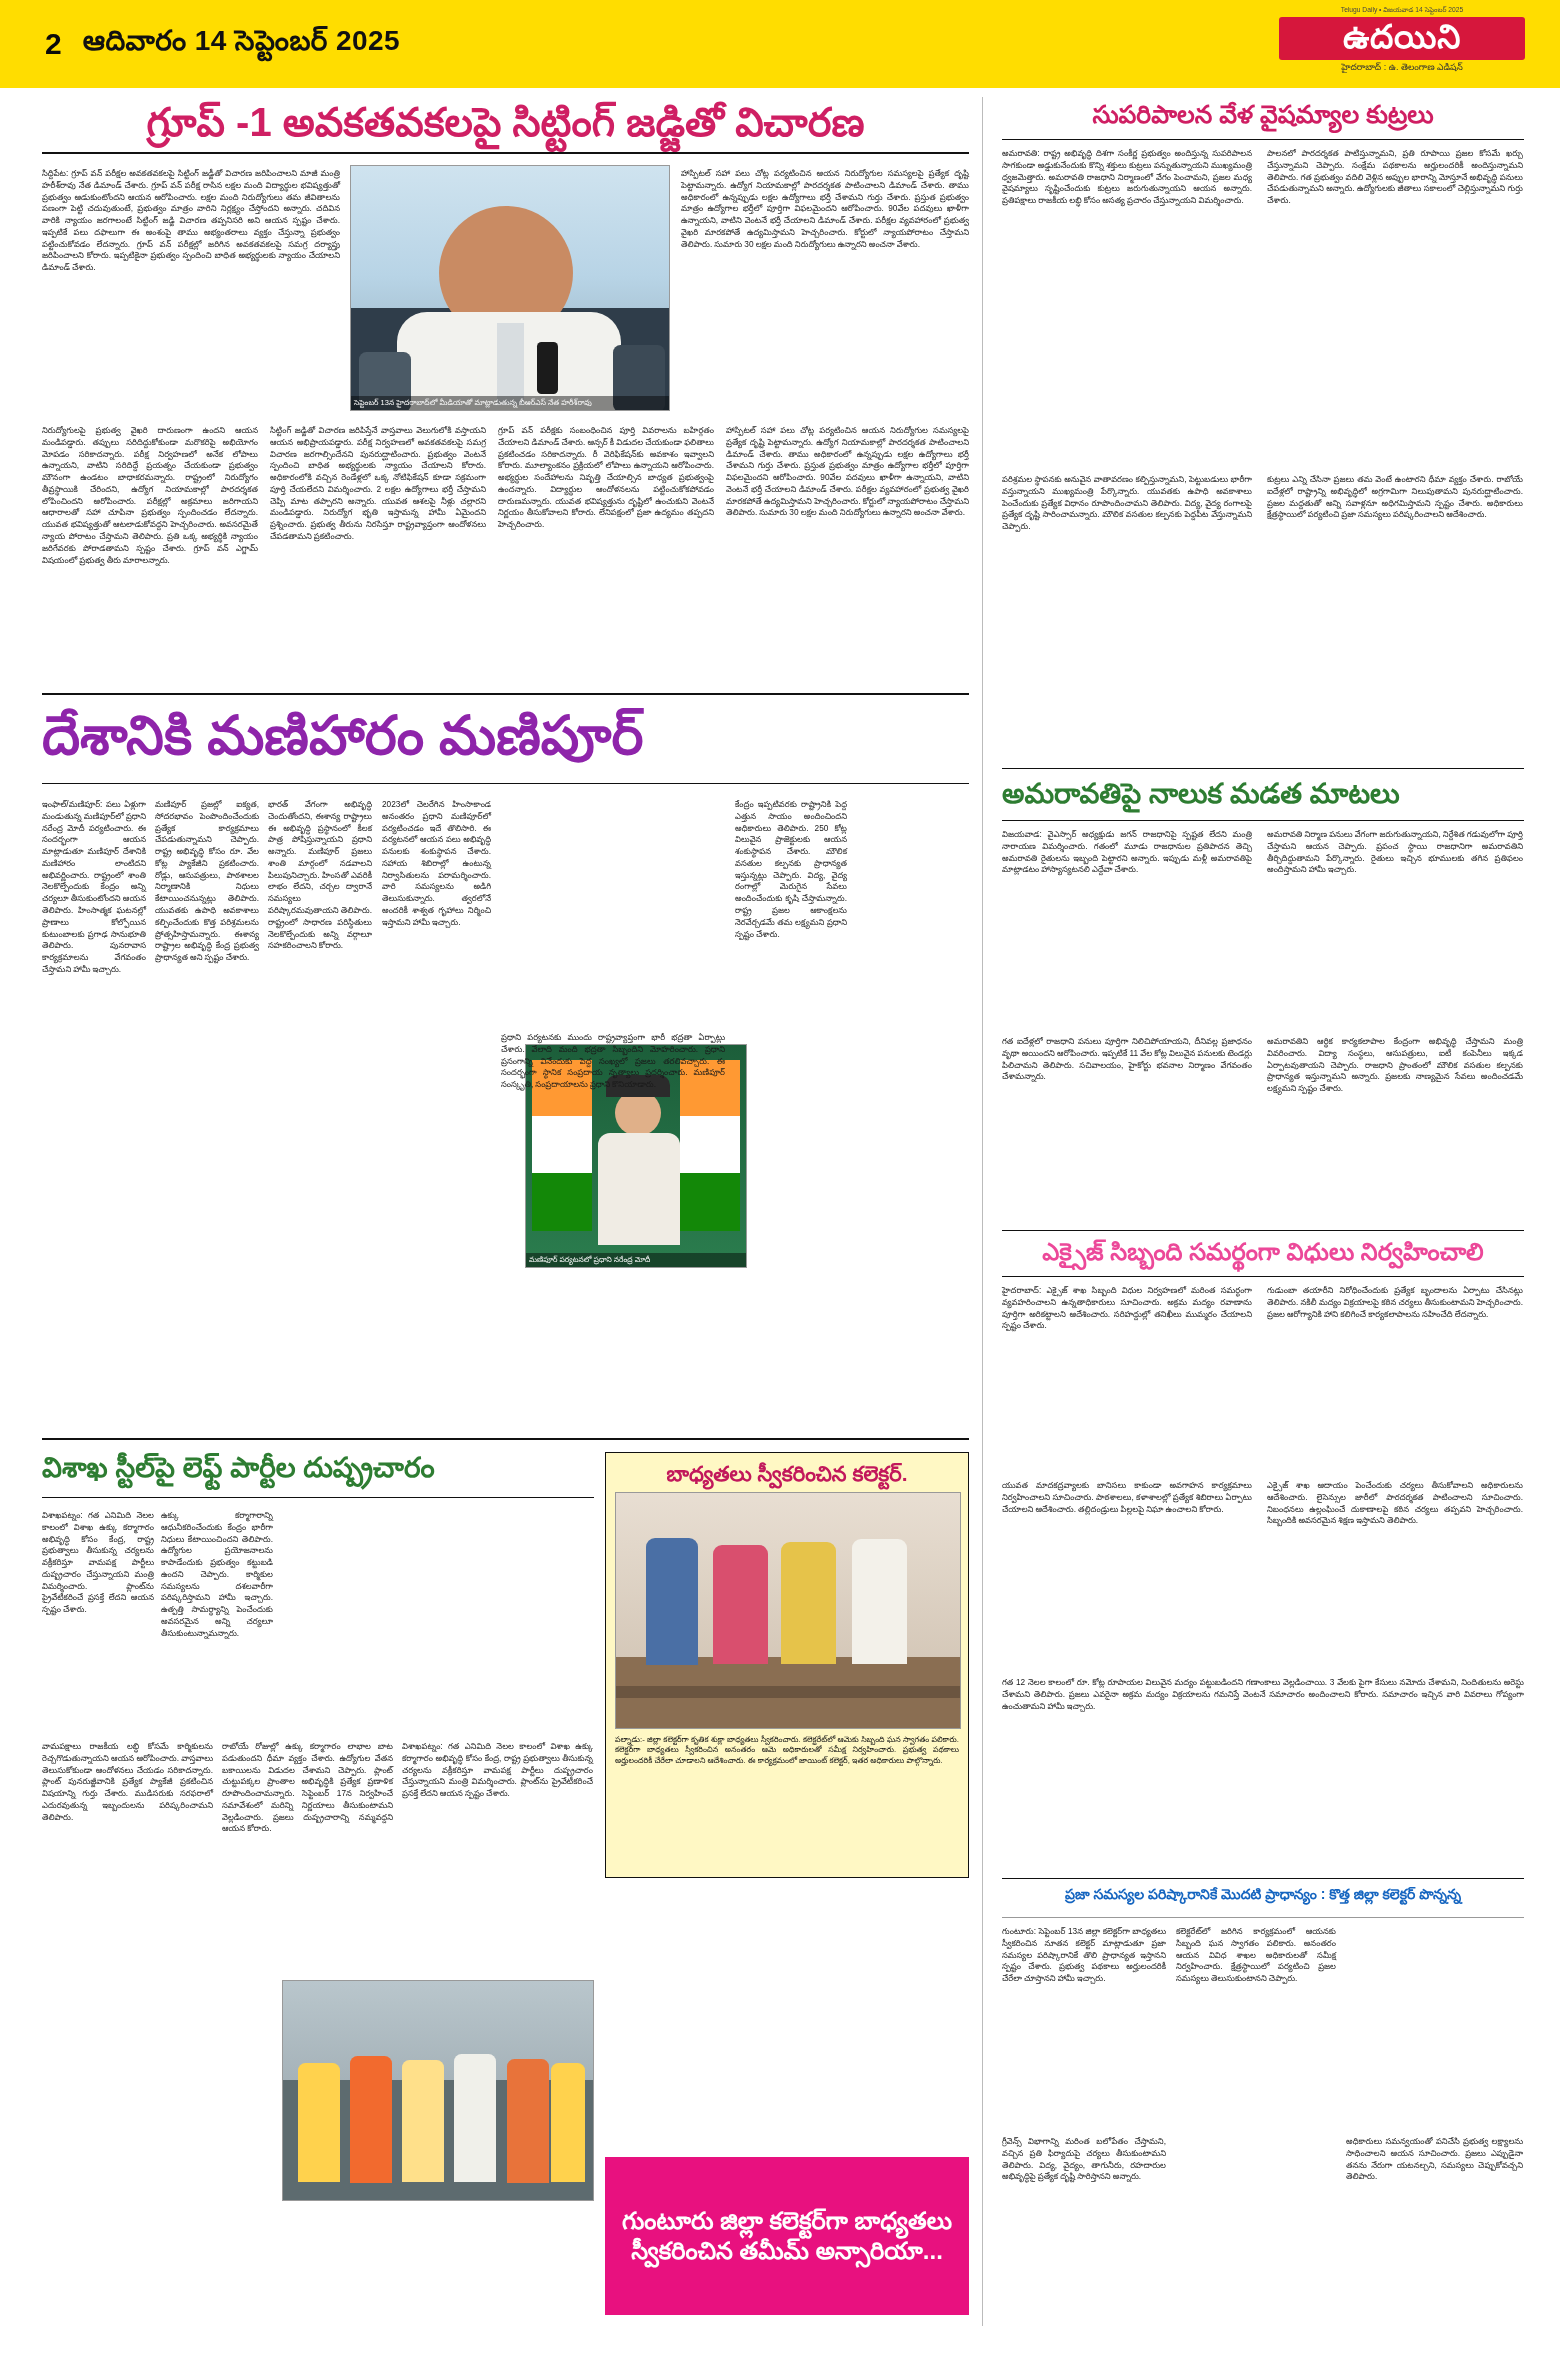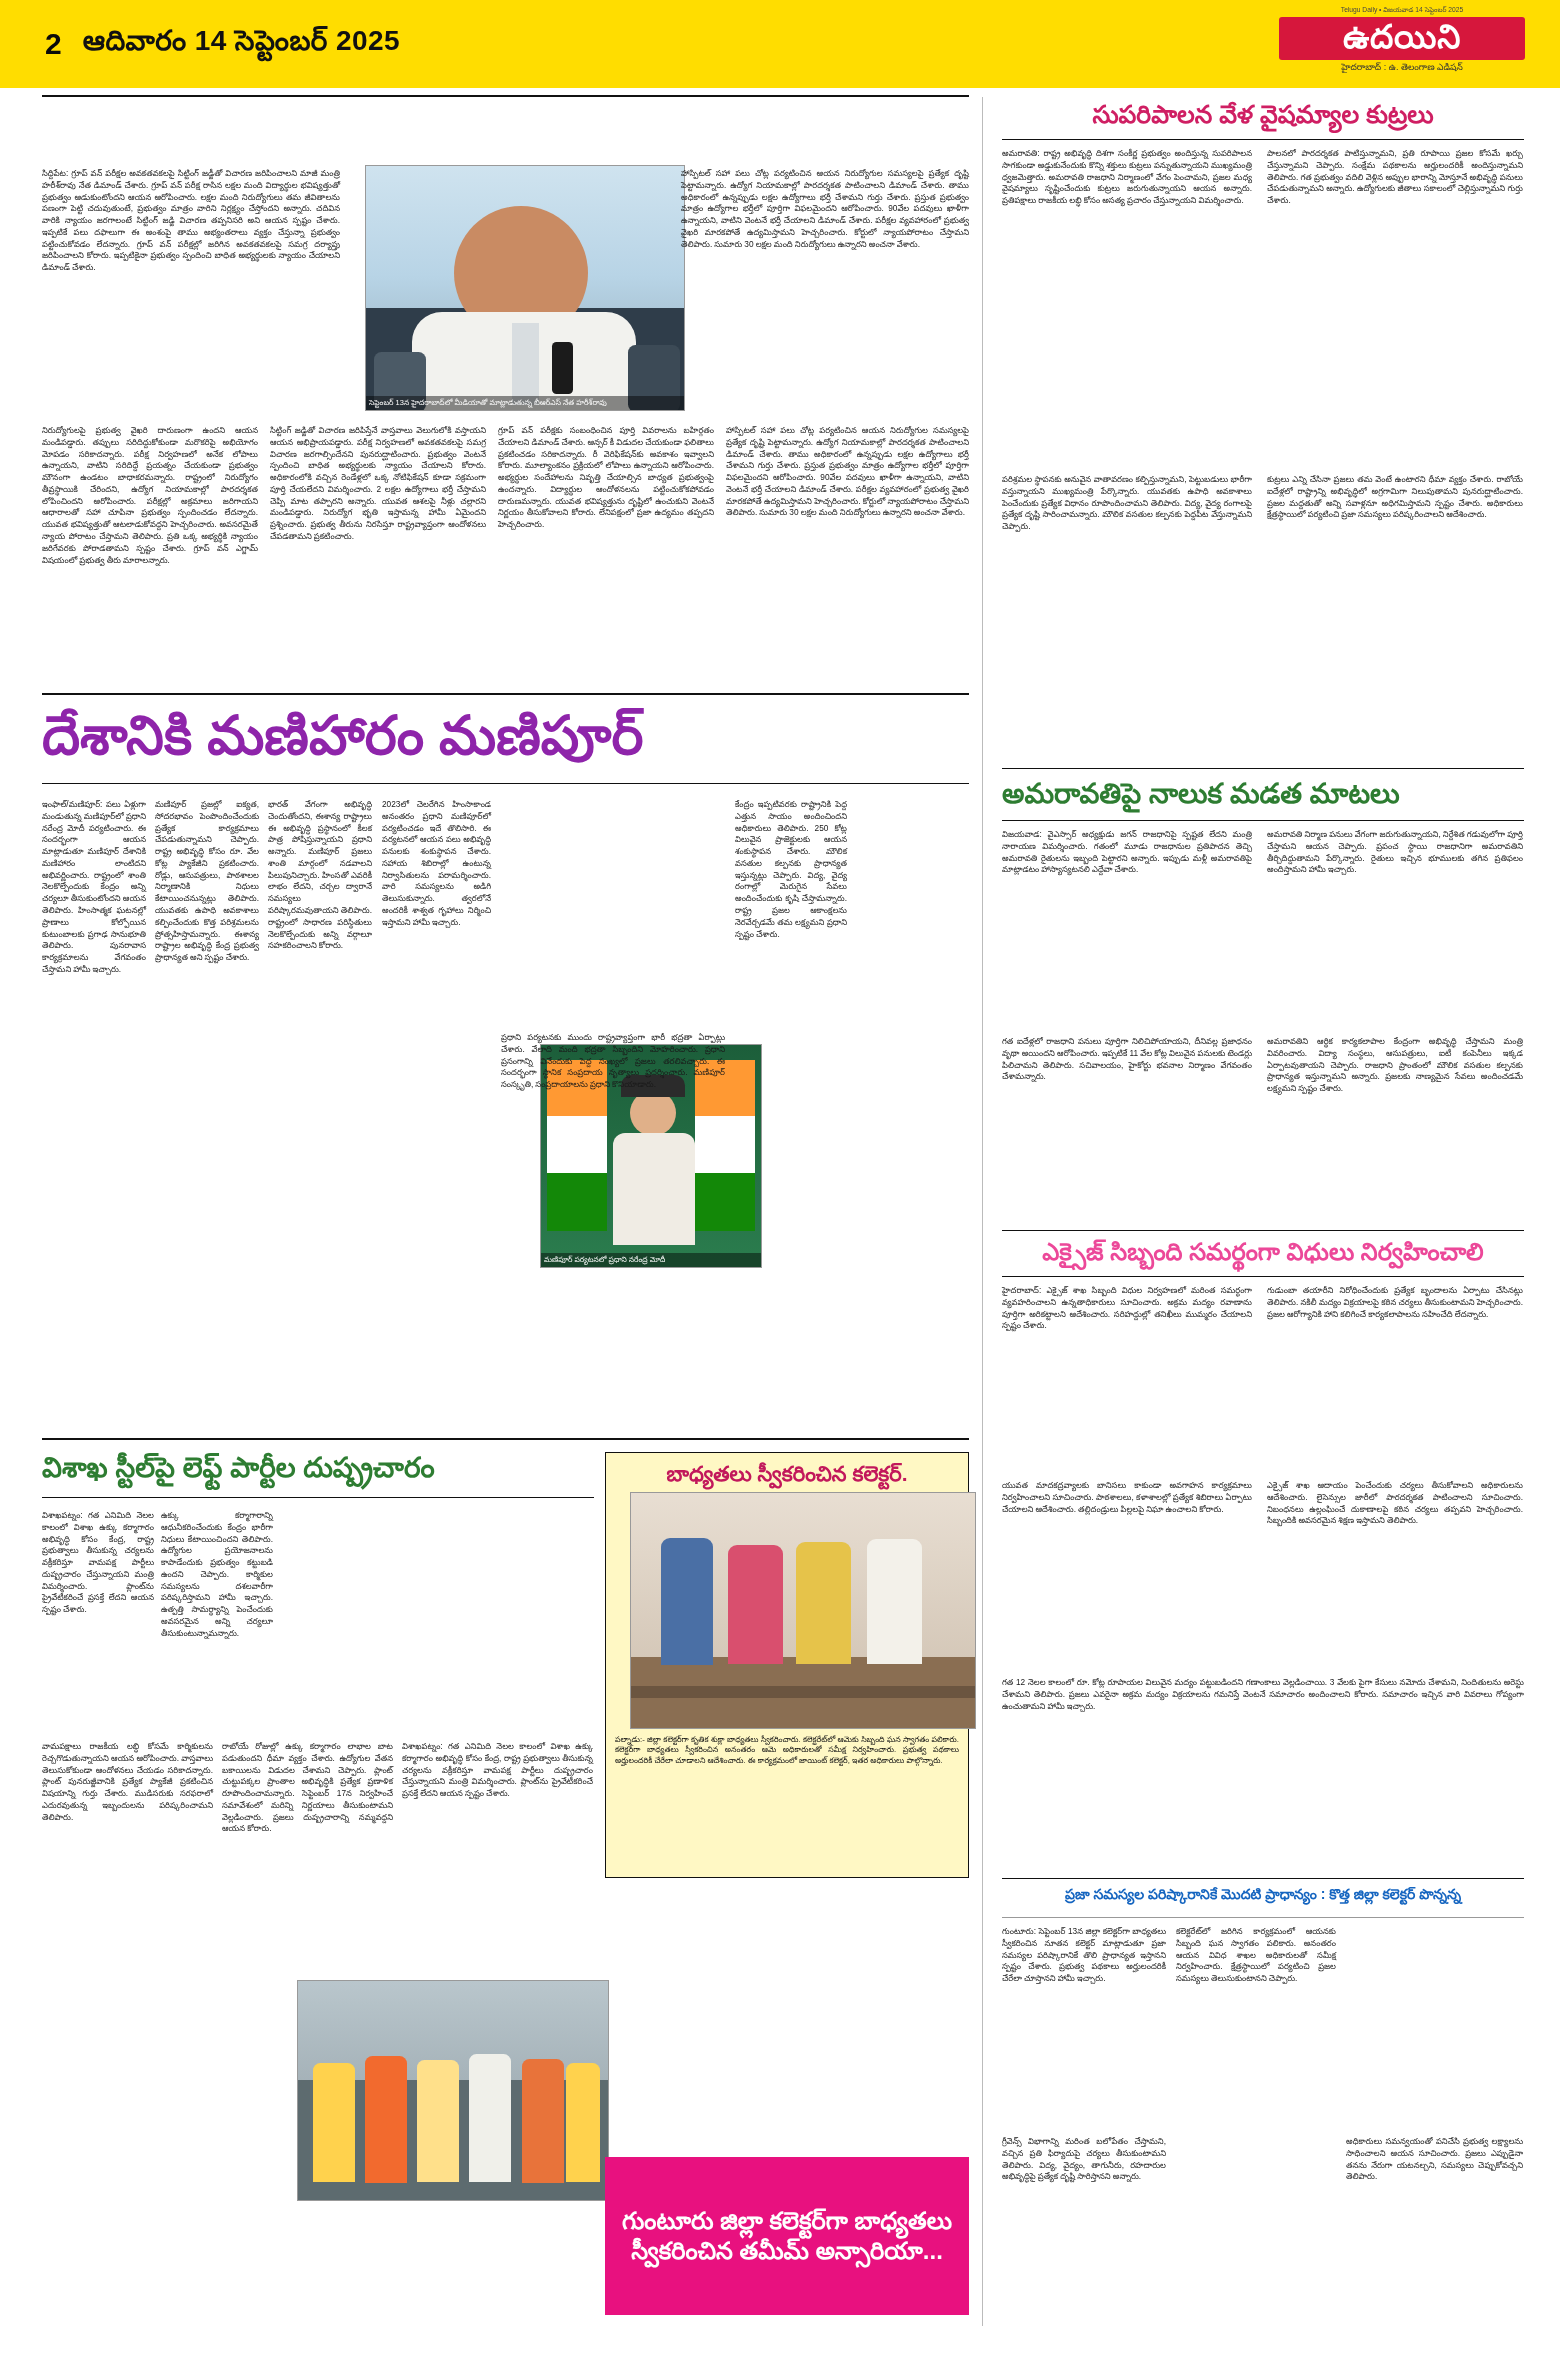--- a/index.html
+++ b/index.html
@@ -103,21 +103,20 @@
   .vdiv {
     position: absolute;
     background: #bbb;
     width: 0.7px;
   }
 
   .photo {
     background: #a21caf;
     position: relative;
     overflow: hidden;
-    margin-left: 15px;
   }
   .photo .cap {
     position: absolute;
     bottom: 0; left: 0; right: 0;
     background: rgba(0,0,0,.45);
     color: #fff;
     font-size: 7.5px;
     padding: 1.5px 3px;
   }
 
@@ -150,20 +149,21 @@
     <div class="masthead-logo">
       <div class="logo-top">Telugu Daily  •  విజయవాడ 14 సెప్టెంబర్ 2025</div>
       <div class="logo-badge">ఉదయిని</div>
       <div class="logo-sub">హైదరాబాద్ : ఉ. తెలంగాణ ఎడిషన్</div>
     </div>
   </div>
 
   <div class="vdiv" style="left:982px; top:97px; height:2229px;"></div>
 
   <div class="abs" style="left:42px; top:95px; width:927px;">
+    <h1 class="headline headline-pink" style="font-size:40px; margin:4.5px 0 7.5px 0; text-align:center;">గ్రూప్ -1 అవకతవకలపై సిట్టింగ్ జడ్జితో విచారణ</h1>
     <div class="rule" style="border-top:2.2px solid #111; margin-bottom:7.5px;"></div>
   </div>
 
   <div class="photo abs" style="left:350px; top:165px; width:320px; height:246px; border:0.7px solid #999;">
     <div class="ph-sky" style="background:linear-gradient(180deg,#cfe3ef 0%,#b8d4e6 45%,#8fa9b8 100%);"></div>
     <div style="position:absolute;left:0;bottom:0;width:100%;height:42%;background:#2f3d4a;"></div>
     <div style="position:absolute;left:88px;top:40px;width:134px;height:134px;border-radius:50%;background:#c98b63;"></div>
     <div style="position:absolute;left:46px;top:146px;width:224px;height:104px;background:#f2f2ee;border-radius:30px 30px 0 0;"></div>
     <div style="position:absolute;left:146px;top:157px;width:27px;height:82px;background:#d8dde0;"></div>
     <div style="position:absolute;left:186px;top:176px;width:21px;height:52px;background:#1b1b1b;border-radius:4.5px;"></div>

